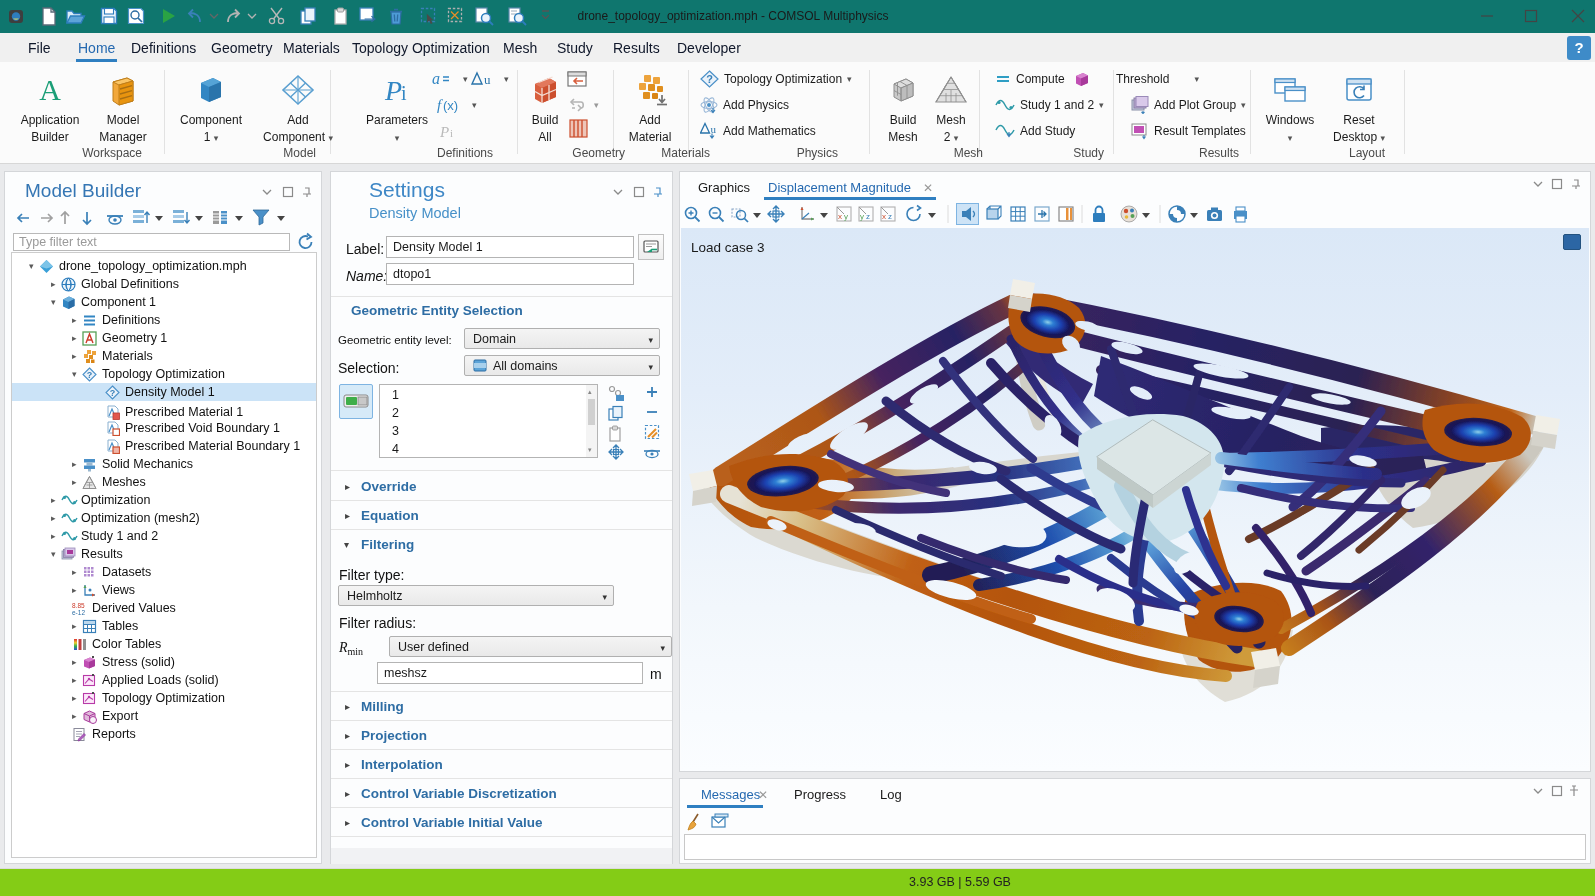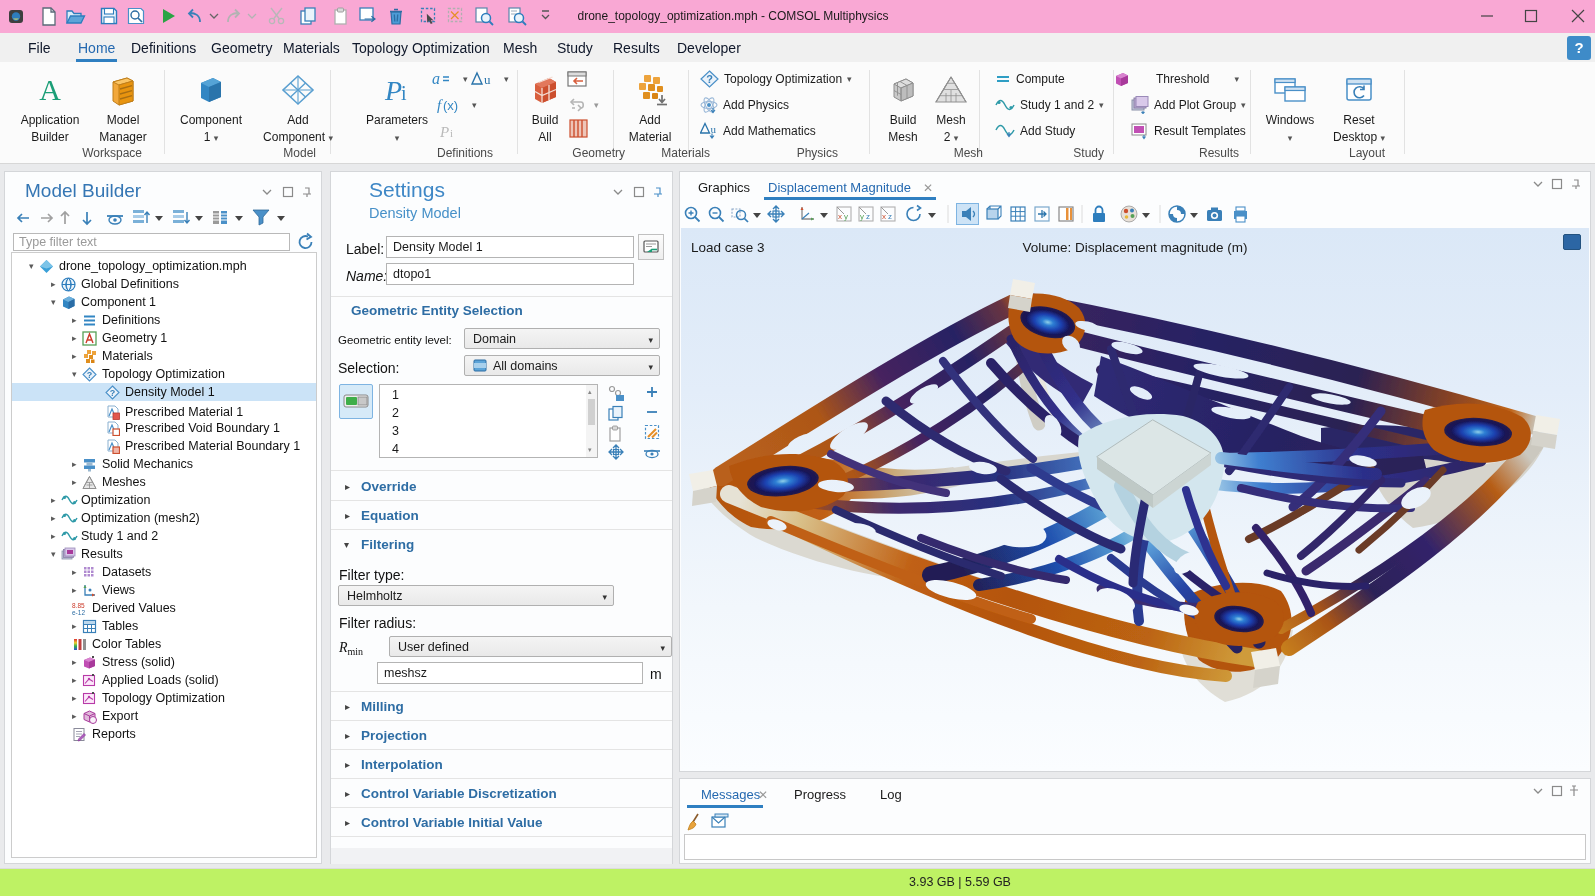--- a/index.html
+++ b/index.html
@@ -1,19 +1,19 @@
 <!DOCTYPE html>
 <html><head>
 <meta charset="utf-8">
 <style>
 * { margin:0; padding:0; box-sizing:border-box; }
 html,body { width:1595px; height:896px; overflow:hidden; font-family:"Liberation Sans", sans-serif; }
 body { position:relative; background:#e9eaec; font-size:12px; color:#1a1a1a; }
 .abs { position:absolute; }
-#titlebar { left:0; top:0; width:1595px; height:33px; background:#f9a8d4; }
+#titlebar { left:0; top:0; width:1595px; height:33px; background:#0f766e; }
 #menubar { left:0; top:33px; width:1595px; height:29px; background:#f0f0f0; }
 .menuitem { position:absolute; top:7px; font-size:14px; color:#0f172a; }
 #ribbon { left:0; top:62px; width:1595px; height:102px; background:#fbfbfb; border-bottom:1px solid #d7d7d7; }
 .gsep { position:absolute; top:8px; width:1px; height:84px; background:#e2e2e2; }
 .glabel { position:absolute; top:84px; font-size:12px; color:#4a4a4a; width:120px; text-align:right; }
 .bigbtn { position:absolute; top:8px; width:74px; text-align:center; font-size:12px; color:#1b1b1b; }
 .bigbtn .ic { height:40px; display:flex; align-items:center; justify-content:center; }
 .bigbtn .lb { line-height:17px; margin-top:2px; }
 .smallrow { position:absolute; font-size:12px; color:#1b1b1b; height:20px; display:flex; align-items:center; gap:5px; }
 .car { color:#555; font-size:9px; }
@@ -23,21 +23,21 @@
 .ptitle { color:#3576b4; font-size:19px; }
 .treerow { position:absolute; height:18px; display:flex; align-items:center; font-size:12.5px; color:#111; white-space:nowrap; }
 .tic { display:inline-block; width:15px; height:15px; margin-right:5px; flex:none; }
 .arr { color:#5a5a5a; font-size:9px; width:10px; display:inline-block; flex:none; }
 .sechead { color:#2e6da4; font-size:13.5px; font-weight:bold; }
 .combo { position:absolute; height:21px; background:linear-gradient(#f4f4f4,#e9e9e9); border:1px solid #b0b0b0; border-radius:2px; font-size:12.5px; display:flex; align-items:center; padding-left:8px; }
 .combo .dar { position:absolute; right:6px; top:6px; color:#333; font-size:9px; }
 .tinput { position:absolute; height:22px; background:#fff; border:1px solid #b4b4b4; font-size:12.5px; display:flex; align-items:center; padding-left:6px; }
 .divl { position:absolute; left:0; width:100%; height:1px; background:#e4e4e4; }
 .flab { position:absolute; font-size:14px; color:#111; }
-#statusbar { left:0; top:868px; width:1595px; height:28px; background:#bef264; border-top:1px solid #dcdcdc;padding-left:39px; }
+#statusbar { left:0; top:868px; width:1595px; height:28px; background:#84cc16; border-top:1px solid #dcdcdc;padding-left:39px; }
 svg { display:block; }
 </style>
 </head>
 <body>
 
 <div id="titlebar" class="abs">
   <div class="abs" style="left:725px;top:9px;font-size:12px;color:#1a1a1a;text-align:center;transform:translateX(-50%);white-space:nowrap;left:733px;">drone_topology_optimization.mph - COMSOL Multiphysics</div>
   <div id="qat" class="abs" style="left:0;top:0;height:33px;">
    <svg width="570" height="33" viewBox="0 0 570 33">
     <g transform="translate(8,8)">
@@ -356,21 +356,21 @@
       <span class="car">▾</span>
     </div>
   <div class="smallrow" style="left:995px;top:59px;">
       <svg width="20" height="16" viewBox="0 0 20 14">
         <path d="M1 6 C4 0 7 0 10 6 C13 12 16 12 19 6" fill="none" stroke="#2e9aa8" stroke-width="1.5"></path>
         <path d="M14 8 L14 12 M12 10 L14 12.5 L16 10" stroke="#3a80b8" stroke-width="1.2" fill="none"></path>
       </svg>
       <span>Add Study</span>
     </div>
 
-  <div class="smallrow" style="left:1113px;top:7px;gap:25px;">
+  <div class="smallrow" style="left:1073px;top:7px;gap:25px;">
       <svg width="18" height="18" viewBox="0 0 18 18">
         <path d="M3 6 L10 3 L15 5.5 L15 13 L8 16 L3 13.5 Z" fill="#c14fb4"></path>
         <path d="M3 6 L10 3 L15 5.5 L8 8.5 Z" fill="#d883cf"></path>
         <path d="M8 8.5 L15 5.5 L15 13 L8 16 Z" fill="#a83a9b"></path>
       </svg>
       <span>Threshold</span>
       <span class="car">▾</span>
     </div>
   <div class="smallrow" style="left:1131px;top:33px;">
       <svg width="18" height="18" viewBox="0 0 18 18">
@@ -913,21 +913,20 @@
         </g>
       <g transform="translate(552,5)">
           <rect x="2" y="5" width="13" height="8" fill="#4a90c8"></rect>
           <rect x="4" y="1" width="9" height="4" fill="#fff" stroke="#4a90c8" stroke-width="1.1"></rect>
           <rect x="4" y="10" width="9" height="6" fill="#fff" stroke="#4a90c8" stroke-width="1.1"></rect>
         </g>
     </svg>
   </div>
   <div id="canvas" class="abs" style="left:1px;top:56px;width:908px;height:543px;background:linear-gradient(#dbe8f7 0%, #e3edf9 30%, #f2f7fc 70%, #fbfdff 100%);">
     <div class="abs" style="left:10px;top:12px;font-size:13.5px;">Load case 3</div>
-    <div class="abs" style="left:0;top:12px;width:100%;text-align:center;font-size:13.5px;">Volume: Displacement magnitude (m)</div>
     <div id="dronewrap" class="abs" style="left:0;top:0;width:908px;height:543px;">
         <svg width="908" height="543" viewBox="0 0 908 543">
 <defs>
   <linearGradient id="gLT" x1="60" y1="250" x2="345" y2="85" gradientUnits="userSpaceOnUse">
     <stop offset="0" stop-color="#b9611c"></stop>
               <stop offset="0.3" stop-color="#ad5617"></stop>
               <stop offset="0.52" stop-color="#47245e"></stop>
               <stop offset="0.78" stop-color="#272264"></stop>
               <stop offset="0.95" stop-color="#6a3440"></stop>
               <stop offset="1" stop-color="#b55b16"></stop>

